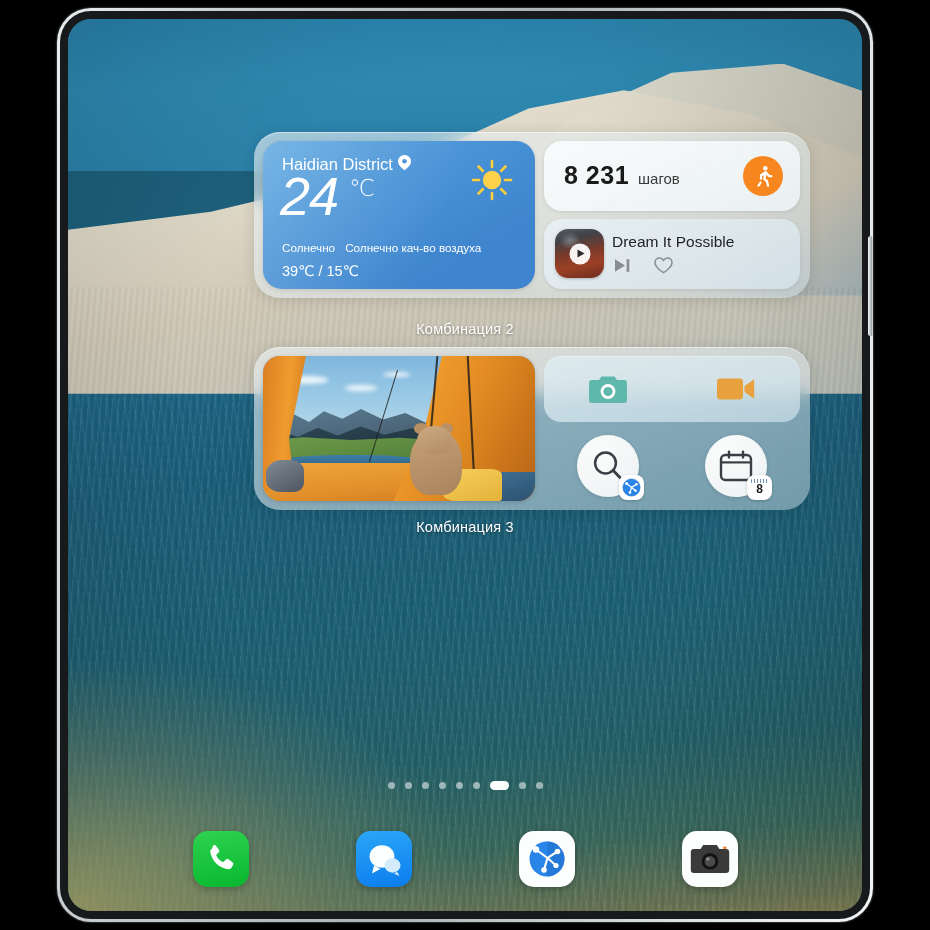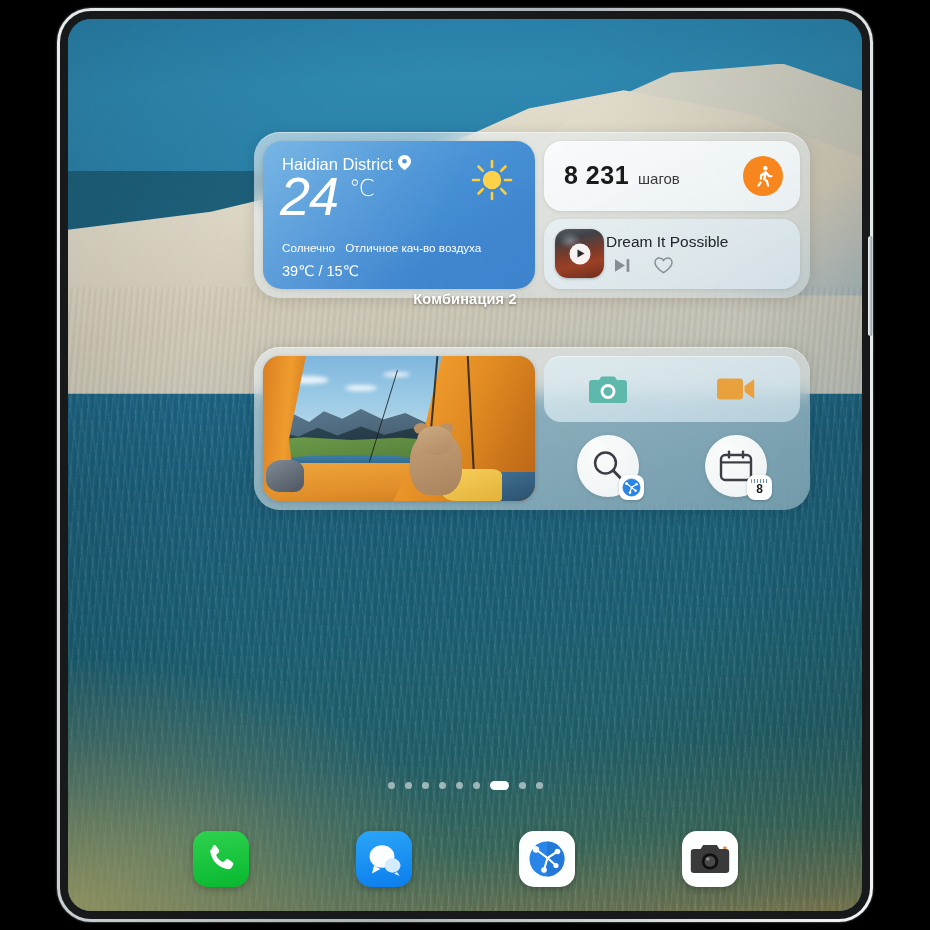--- a/index.html
+++ b/index.html
@@ -48,21 +48,21 @@
      background:linear-gradient(160deg,rgba(236,242,245,.62),rgba(214,228,235,.46));
      backdrop-filter:blur(9px);
      box-shadow:0 2px 14px rgba(0,0,0,.13),inset 0 1px 0 rgba(255,255,255,.45);
      padding:9px;box-sizing:border-box;display:flex;gap:9px;}
   #group2{left:186px;top:113px;width:556px;height:166px;}
   #group3{left:186px;top:328px;width:556px;height:163px;}
 
   .glabel{position:absolute;width:100%;text-align:center;color:#fff;
      font-size:14.5px;letter-spacing:.2px;
      text-shadow:0 1px 3px rgba(0,0,0,.42);}
-  #label2{left:0;top:272px;font-weight:bold;}
+  #label2{left:0;top:302px;}
   #label3{left:0;top:500px;}
 
   
   #weather{width:272px;height:148px;border-radius:19px;position:relative;
      background:linear-gradient(150deg,#5fa8e0 0%,#4d96d8 35%,#3f86cf 72%,#3d83cd 100%);
      overflow:hidden;box-shadow:0 1px 5px rgba(0,0,0,.12);}
   #weather .shine{position:absolute;left:-8%;top:-34%;width:74%;height:150%;
      transform:rotate(22deg);
      background:linear-gradient(90deg,rgba(255,255,255,.16),rgba(255,255,255,0));}
   #w-loc{position:absolute;left:19px;top:14px;color:#fff;font-size:16.5px;
@@ -92,21 +92,21 @@
   #album{position:absolute;left:11px;top:10px;width:49px;height:49px;border-radius:13px;
      background:linear-gradient(168deg,#5a5d63 0%,#3f4248 20%,#7b3a2a 48%,#9c4026 70%,#6e2d1e 100%);
      overflow:hidden;box-shadow:0 1px 3px rgba(0,0,0,.25);}
   #album .hl{position:absolute;left:8%;top:6%;width:46%;height:34%;border-radius:50%;
      background:radial-gradient(ellipse,rgba(160,172,184,.55),rgba(0,0,0,0) 70%);}
   #playbtn{position:absolute;left:50%;top:50%;transform:translate(-50%,-50%);
      width:21px;height:21px;border-radius:50%;background:rgba(255,255,255,.94);
      display:flex;align-items:center;justify-content:center;}
   #playbtn i{display:block;width:0;height:0;margin-left:2px;
      border-left:7px solid #2a2a2a;border-top:4.5px solid transparent;border-bottom:4.5px solid transparent;}
-  #track{position:absolute;left:62px;top:14px;color:#20242a;font-size:15.5px;}
+  #track{position:absolute;left:68px;top:14px;color:#20242a;font-size:15.5px;}
   #mctl{position:absolute;left:70px;top:38px;display:flex;gap:21px;align-items:center;}
 
   
   #photo{width:272px;height:145px;border-radius:17px;position:relative;overflow:hidden;
      box-shadow:0 1px 5px rgba(0,0,0,.18);background:#8fbede;}
   .p-sky{position:absolute;left:0;top:0;width:100%;height:56%;
      background:linear-gradient(180deg,#7fb6dd 0%,#9ccbe6 55%,#bcd9e8 100%);}
   .p-cloud{position:absolute;background:rgba(255,255,255,.82);border-radius:50%;filter:blur(2px);}
   .p-mtn-far{position:absolute;left:2%;top:32%;width:68%;height:28%;
      background:linear-gradient(170deg,#5d7f96,#44596b);
@@ -206,21 +206,21 @@
           <span>Haidian District</span>
           <svg width="13" height="15" viewBox="0 0 13 15">
             <path d="M6.5 0C2.9 0 0 2.9 0 6.4c0 4.6 6.5 8.6 6.5 8.6S13 11 13 6.4C13 2.9 10.1 0 6.5 0z" fill="#fff"></path>
             <circle cx="6.5" cy="6.3" r="2.3" fill="#4d96d8"></circle>
           </svg>
         </div>
         <div id="w-temp">24</div>
         <div id="w-unit">℃</div>
         <div id="w-cond">
           <span>Солнечно</span>
-          <span>Отличное кач-во воздуха</span>
+          <span>Солнечно кач-во воздуха</span>
         </div>
         <div id="w-range">
           <span>39℃</span>
           <span>/</span>
           <span>15℃</span>
         </div>
         <svg id="sun" viewBox="0 0 42 42">
           <g stroke="#FFCE38" stroke-width="2.6" stroke-linecap="round">
             <line x1="21" y1="2" x2="21" y2="8"></line>
               <line x1="21" y1="34" x2="21" y2="40"></line>
@@ -340,20 +340,21 @@
               <line x1="24" y1="1.6" x2="24" y2="7.4" stroke="#3b3f45" stroke-width="2.4" stroke-linecap="round"></line>
             </svg>
             <div class="badge" id="cal-badge">
               <div class="bar"></div>
               <div class="num">8</div>
             </div>
           </div>
         </div>
       </div>
     </div>
+    <div class="glabel" id="label3">Комбинация 3</div>
 
     <div id="dots">
       <span class="dot"></span>
       <span class="dot"></span>
       <span class="dot"></span>
       <span class="dot"></span>
       <span class="dot"></span>
       <span class="dot"></span>
       <span class="dot active"></span>
       <span class="dot"></span>

